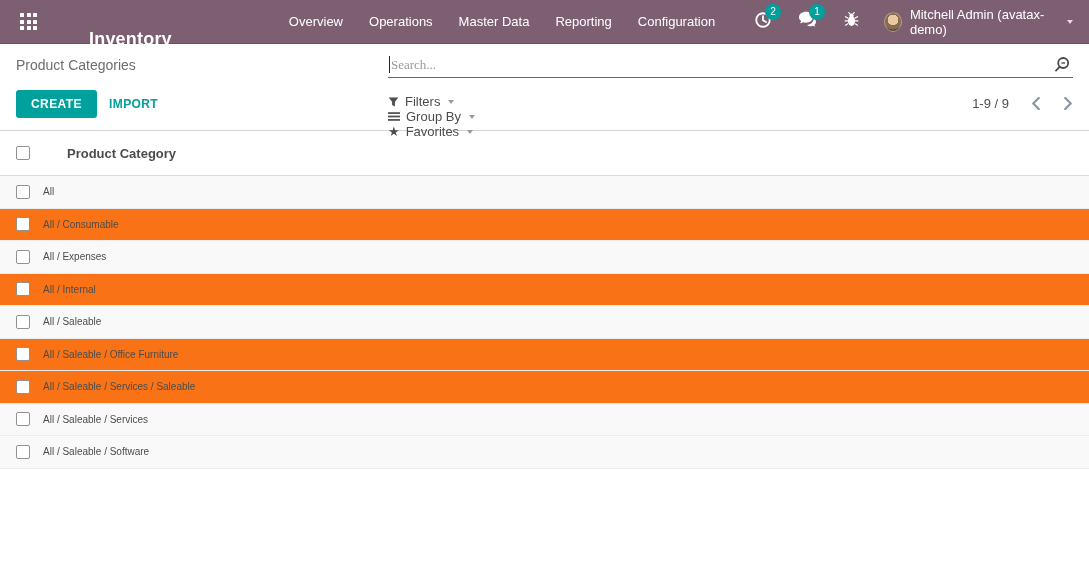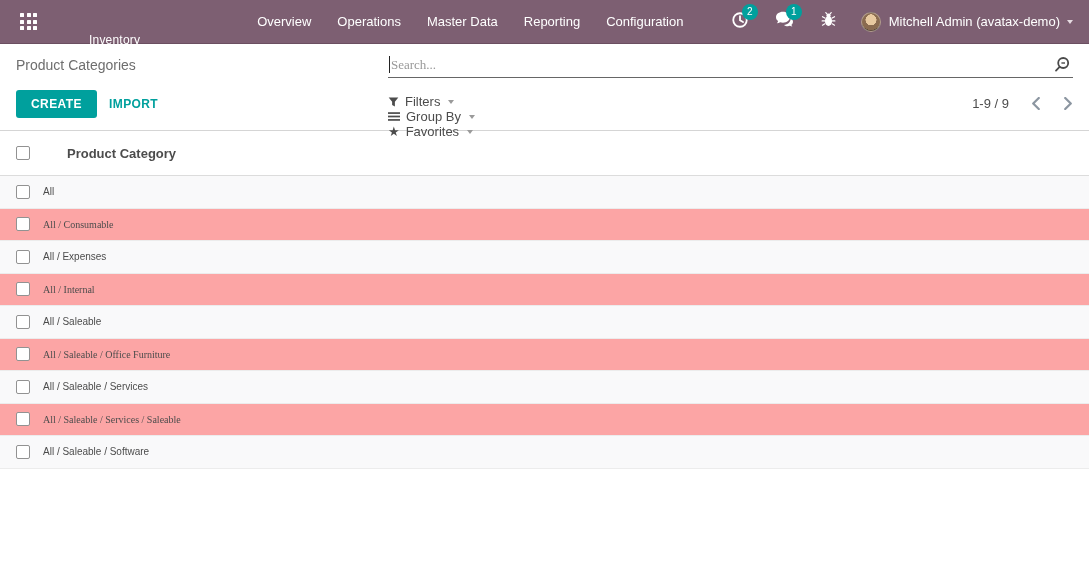--- a/index.html
+++ b/index.html
@@ -17,21 +17,21 @@
     display: flex; align-items: center;
     color: #fff; border-bottom: 1px solid #6b4f61;
     position: relative;
   }
   .apps-grid {
     margin-left: 20px; width: 17px; height: 17px;
     display: grid; grid-template-columns: repeat(3, 4px);
     grid-template-rows: repeat(3, 4px); gap: 2.5px; cursor: pointer;
   }
   .apps-grid span { background: #fff; width: 4px; height: 4px; border-radius: 0.5px; }
-  .brand { font-size: 12px; font-weight: normal; margin-left: 52px; letter-spacing: 0.2px; cursor: pointer; margin-top: 36px; }
+  .brand { font-size: 18px; font-weight: bold; margin-left: 52px; letter-spacing: 0.2px; cursor: pointer; margin-top: 36px; }
   .nav-menu { display: flex; margin-left: 104px; font-size: 13px; }
   .nav-menu .nav-item { padding: 6px 13px; cursor: pointer; white-space: nowrap; }
   .systray { margin-left: auto; display: flex; align-items: center; margin-right: 16px; }
   .tray-btn { position: relative; margin-left: 26px; cursor: pointer; display: flex; align-items: center; }
   .badge {
     position: absolute; top: -7px; left: 11px;
     background: var(--accent); color: #fff;
     min-width: 16px; height: 16px; border-radius: 8px;
     font-size: 10px; line-height: 16px; text-align: center; padding: 0 4px;
   }
@@ -92,21 +92,21 @@
   .list-header .col-label { font-size: 13px; font-weight: bold; color: #4c4c4c; margin-left: 13px; padding-left: 24px; }
   .checkbox {
     width: 14px; height: 14px; border: 1px solid #929292;
     border-radius: 2px; background: #fff; cursor: pointer; flex: none;
   }
   .list-rows .list-row {
     height: 32.5px; display: flex; align-items: center;
     padding-left: 16px; border-bottom: 1px solid #ececec; cursor: pointer;
   }
   .list-rows .list-row.odd { background: #f9f9fa; }
-  .list-rows .list-row.even { background: #fca5a5; font-family: Liberation Serif, serif; }
+  .list-rows .list-row.even { background: #f97316; }
   .row-label { font-size: 10px; color: #4c4c4c; margin-left: 13px; }
 </style>
 </head>
 <body>
 
 <header class="navbar">
   <div class="apps-grid">
     <span></span>
       <span></span>
       <span></span>
@@ -270,28 +270,28 @@
       <div class="list-row odd">
         <span class="checkbox"></span>
         <span class="row-label">All / Saleable</span>
       </div>
 
       <div class="list-row even">
         <span class="checkbox"></span>
         <span class="row-label">All / Saleable / Office Furniture</span>
       </div>
 
+      <div class="list-row even">
+        <span class="checkbox"></span>
+        <span class="row-label">All / Saleable / Services / Saleable</span>
+      </div>
+
       <div class="list-row odd">
         <span class="checkbox"></span>
         <span class="row-label">All / Saleable / Services</span>
       </div>
 
-      <div class="list-row even">
-        <span class="checkbox"></span>
-        <span class="row-label">All / Saleable / Services / Saleable</span>
-      </div>
-
       <div class="list-row odd">
         <span class="checkbox"></span>
         <span class="row-label">All / Saleable / Software</span>
       </div>
     </div>
 </section>
 
 </body></html>

